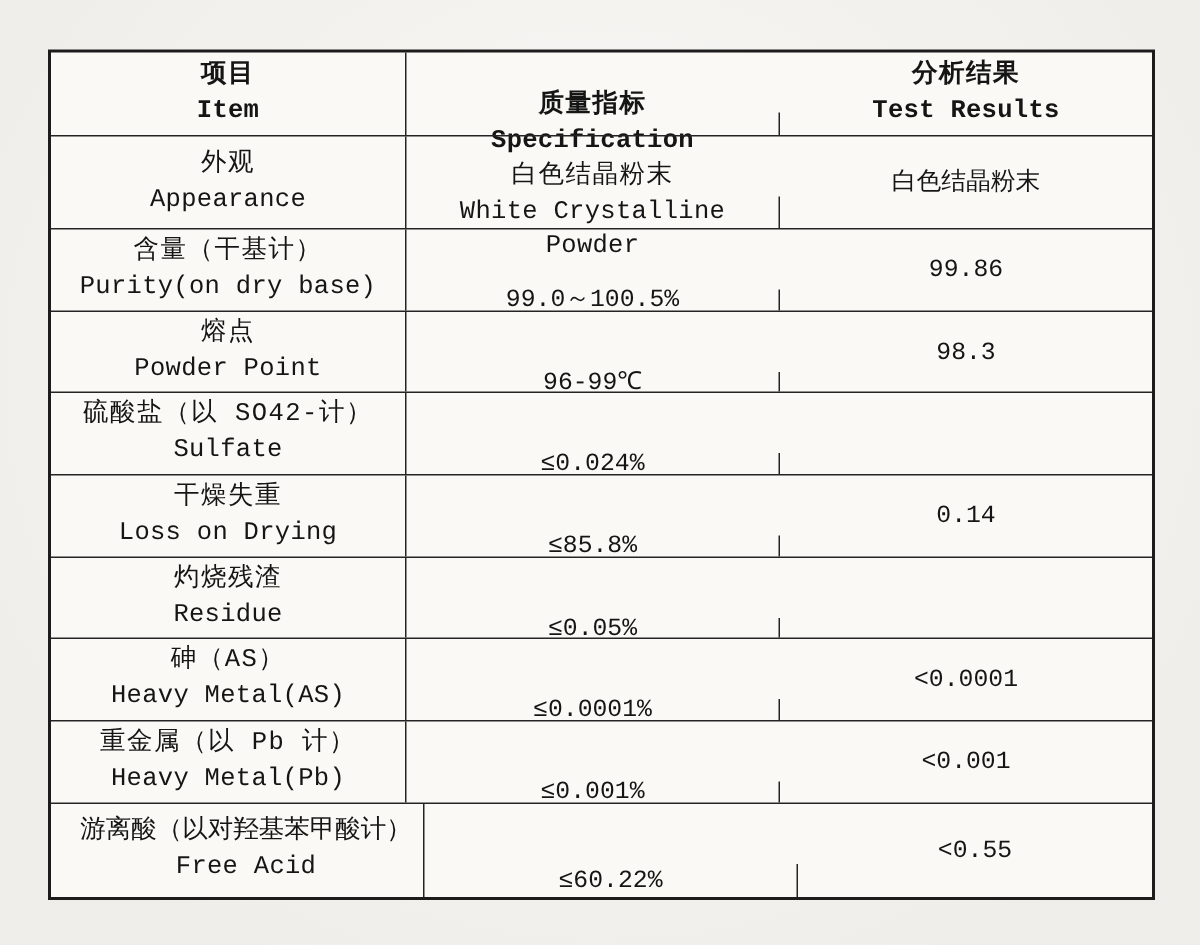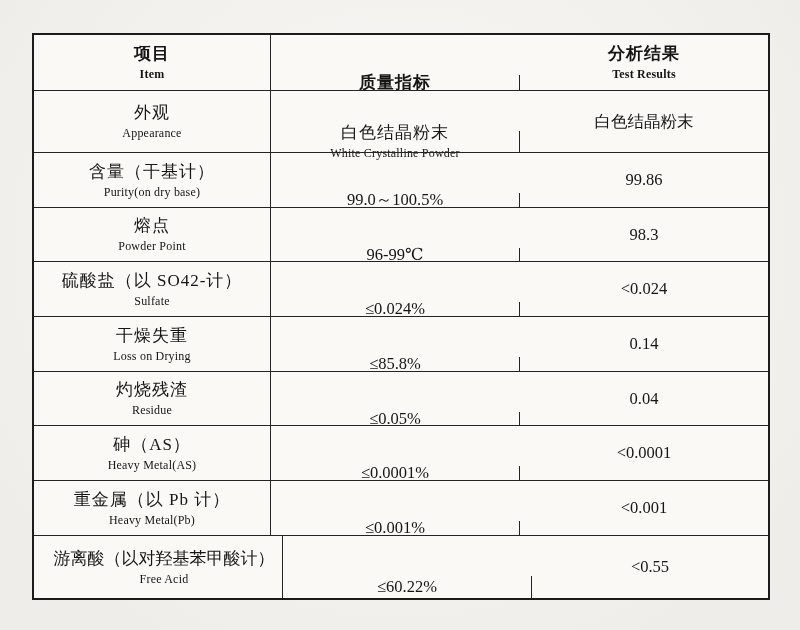--- a/index.html
+++ b/index.html
@@ -15,20 +15,21 @@
     color: #151515;
     overflow: hidden;
   }
   
   .scan-page {
     position: absolute;
     inset: 0;
     background:
       radial-gradient(ellipse at 50% 40%, rgba(255,255,255,0.55), rgba(0,0,0,0.02) 85%),
       #f3f2ee;
+    font-family: Liberation Mono, monospace;
   }
   .coa-table {
     position: absolute;
     left: 32px;
     top: 33px;
     width: 738px;
     height: 567px;
     box-sizing: border-box;
     border: 2.5px solid #1c1c1c;
     background: #faf9f5;
@@ -54,39 +55,40 @@
     align-items: center;
     justify-content: center;
     text-align: center;
     line-height: 1.4;
     padding: 2px 6px;
   }
   .col-item   { width: 237px; border-right: 1.6px solid #242424; }
   .col-spec   { width: 249px; border-right: 1.6px solid #242424; margin-top: 40px; }
   .col-result { flex: 1; }
   .zh  { font-size: 17px; letter-spacing: 1px; }
-  .en  { font-size: 12px; letter-spacing: 0.2px; }
+  .en  { font-size: 17px; letter-spacing: 0.2px; }
   .val { font-size: 16.5px; }
   .header-row .zh,
   .header-row .en { font-weight: bold; }
 </style>
 </head>
 <body>
 
 <div class="scan-page">
 
   <div class="coa-table">
 
     <div class="row header-row" style="height:55px">
       <div class="cell col-item">
         <span class="zh">项目</span>
         <span class="en">Item</span>
       </div>
       <div class="cell col-spec">
         <span class="zh">质量指标</span>
+        <span class="en">Specification</span>
       </div>
       <div class="cell col-result">
         <span class="zh">分析结果</span>
         <span class="en">Test Results</span>
       </div>
     </div>
 
     <div class="row" style="height:62px">
       <div class="cell col-item">
         <span class="zh">外观</span>
@@ -128,23 +130,20 @@
     </div>
 
     <div class="row" style="height:55px">
       <div class="cell col-item">
         <span class="zh">硫酸盐（以 SO42-计）</span>
         <span class="en">Sulfate</span>
       </div>
       <div class="cell col-spec">
         <span class="val">≤0.024%</span>
       </div>
-      <div class="cell col-result">
-        <span class="val">&lt;0.024</span>
-      </div>
     </div>
 
     <div class="row" style="height:55px">
       <div class="cell col-item">
         <span class="zh">干燥失重</span>
         <span class="en">Loss on Drying</span>
       </div>
       <div class="cell col-spec">
         <span class="val">≤85.8%</span>
       </div>
@@ -154,23 +153,20 @@
     </div>
 
     <div class="row" style="height:54px">
       <div class="cell col-item">
         <span class="zh">灼烧残渣</span>
         <span class="en">Residue</span>
       </div>
       <div class="cell col-spec">
         <span class="val">≤0.05%</span>
       </div>
-      <div class="cell col-result">
-        <span class="val">0.04</span>
-      </div>
     </div>
 
     <div class="row" style="height:55px">
       <div class="cell col-item">
         <span class="zh">砷（AS）</span>
         <span class="en">Heavy Metal(AS)</span>
       </div>
       <div class="cell col-spec">
         <span class="val">≤0.0001%</span>
       </div>

